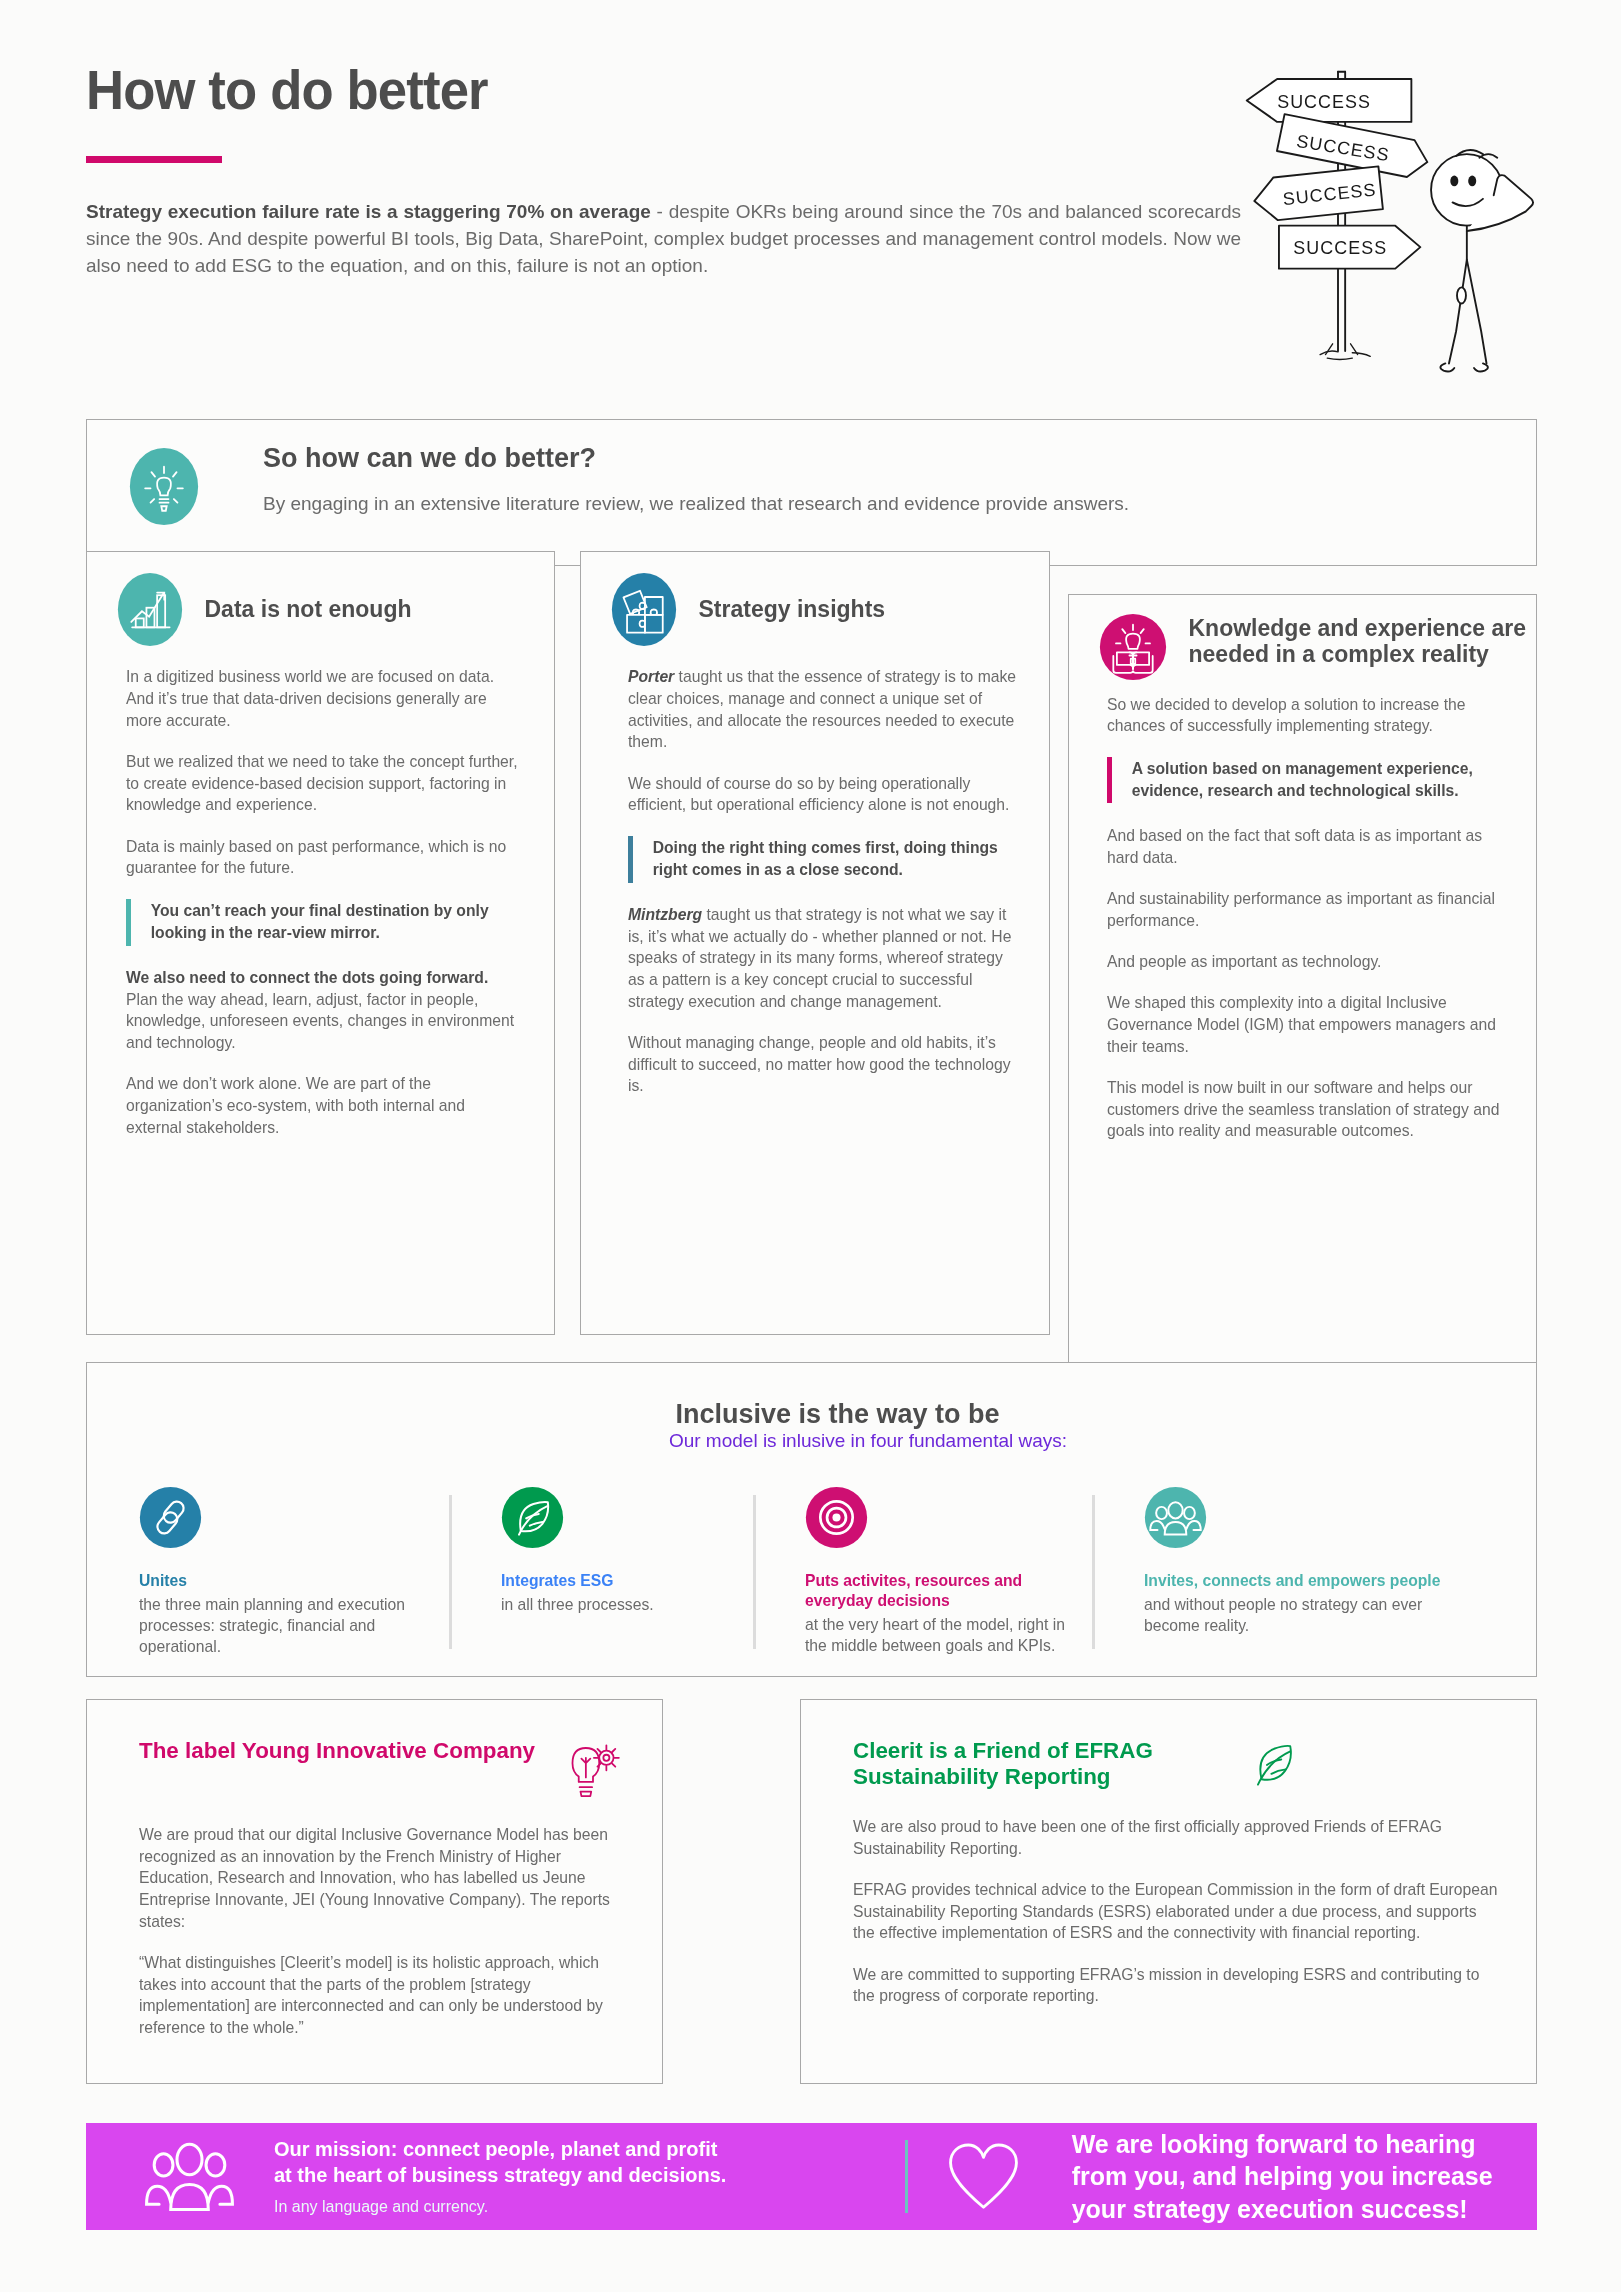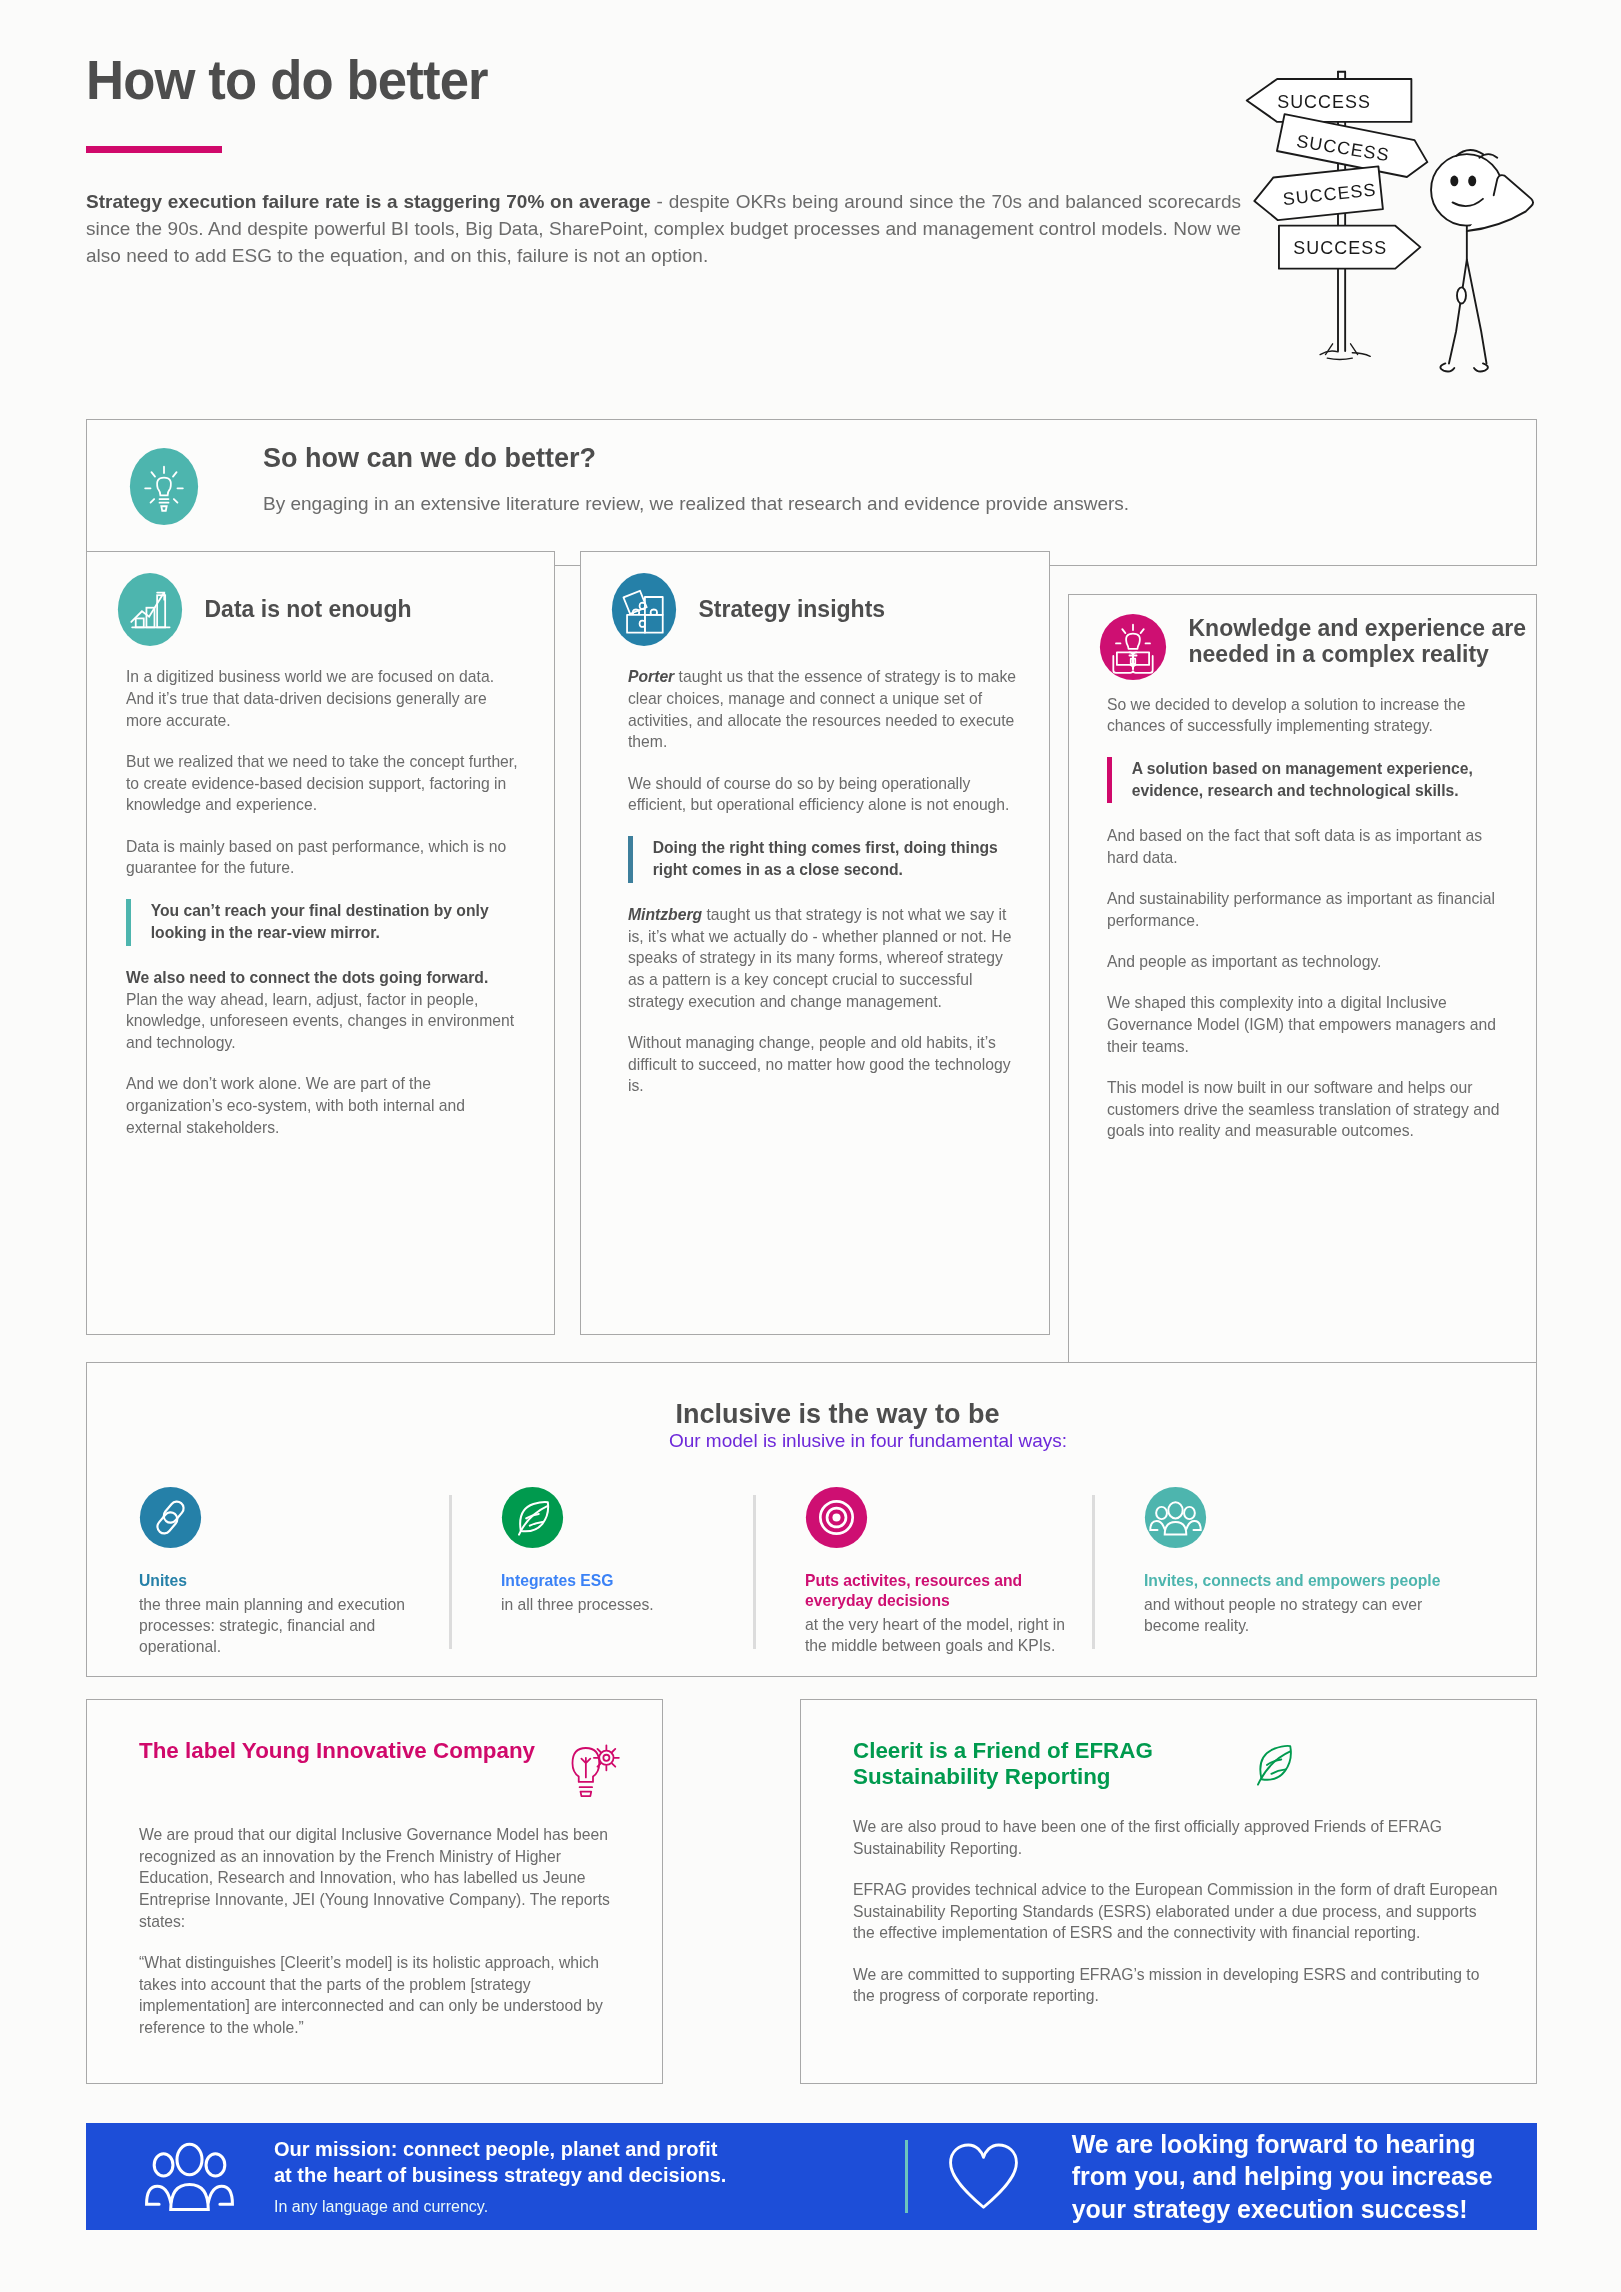--- a/index.html
+++ b/index.html
@@ -7,21 +7,21 @@
   body {
     width:1622px; height:2293px;
     background:#fbfbfa;
     font-family:"Liberation Sans", sans-serif;
     color:#4d4d4d;
     overflow:hidden;
   }
   .page { position:relative; width:1622px; height:2293px; }
 
   
-  .hdr { position:absolute; left:86px; top:52px; width:1182px; }
+  .hdr { position:absolute; left:86px; top:62px; width:1182px; }
   .hdr h1 {
     margin:0; font-size:56px; line-height:1.0; font-weight:bold;
     letter-spacing:-0.9px; color:#4d4d4d;
     font-family:"Liberation Sans Narrow","Liberation Sans", sans-serif;
     transform:scaleX(0.94); transform-origin:left center;
   }
   .accent-rule { width:136px; height:7.2px; background:#d0096b; margin-top:38px; }
   .intro {
     margin-top:36px; width:1155px; font-size:19px; line-height:1.42;
     text-align:justify; color:#6b6b6b;
@@ -109,21 +109,21 @@
     margin:0; font-size:22.4px; font-weight:bold; line-height:1.18; flex:1;
     font-family:"Liberation Sans Narrow","Liberation Sans", sans-serif;
   }
   .bx .bbody { padding:25px 50px 0 52px; }
   .bx.br .bbody { padding-right:36px; }
   .bx .bbody p { margin:0 0 19.7px 0; font-size:15.7px; line-height:1.38; color:#6b6b6b; }
 
   
   .footer {
     position:absolute; left:86px; top:2123px; width:1451px; height:107px;
-    background:#1d4ed8; display:flex; align-items:center;
+    background:#d946ef; display:flex; align-items:center;
   }
   .f1 { display:flex; align-items:center; width:819px; padding-left:57px; }
   .f1 .ftxt { margin-left:38px; }
   .f1 .fbold {
     font-size:20px; font-weight:bold; color:#fff; line-height:1.26;
     font-family:"Liberation Sans Narrow","Liberation Sans", sans-serif;
   }
   .f1 .fsmall {
     margin-top:9.9px; font-size:16px; color:#eafaf8;
     font-family:"Liberation Sans Narrow","Liberation Sans", sans-serif;

